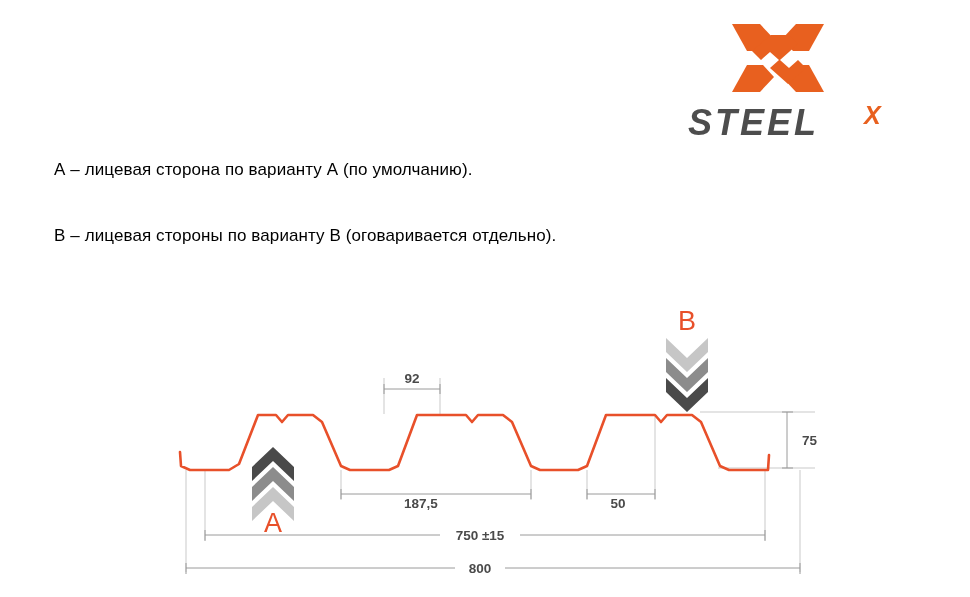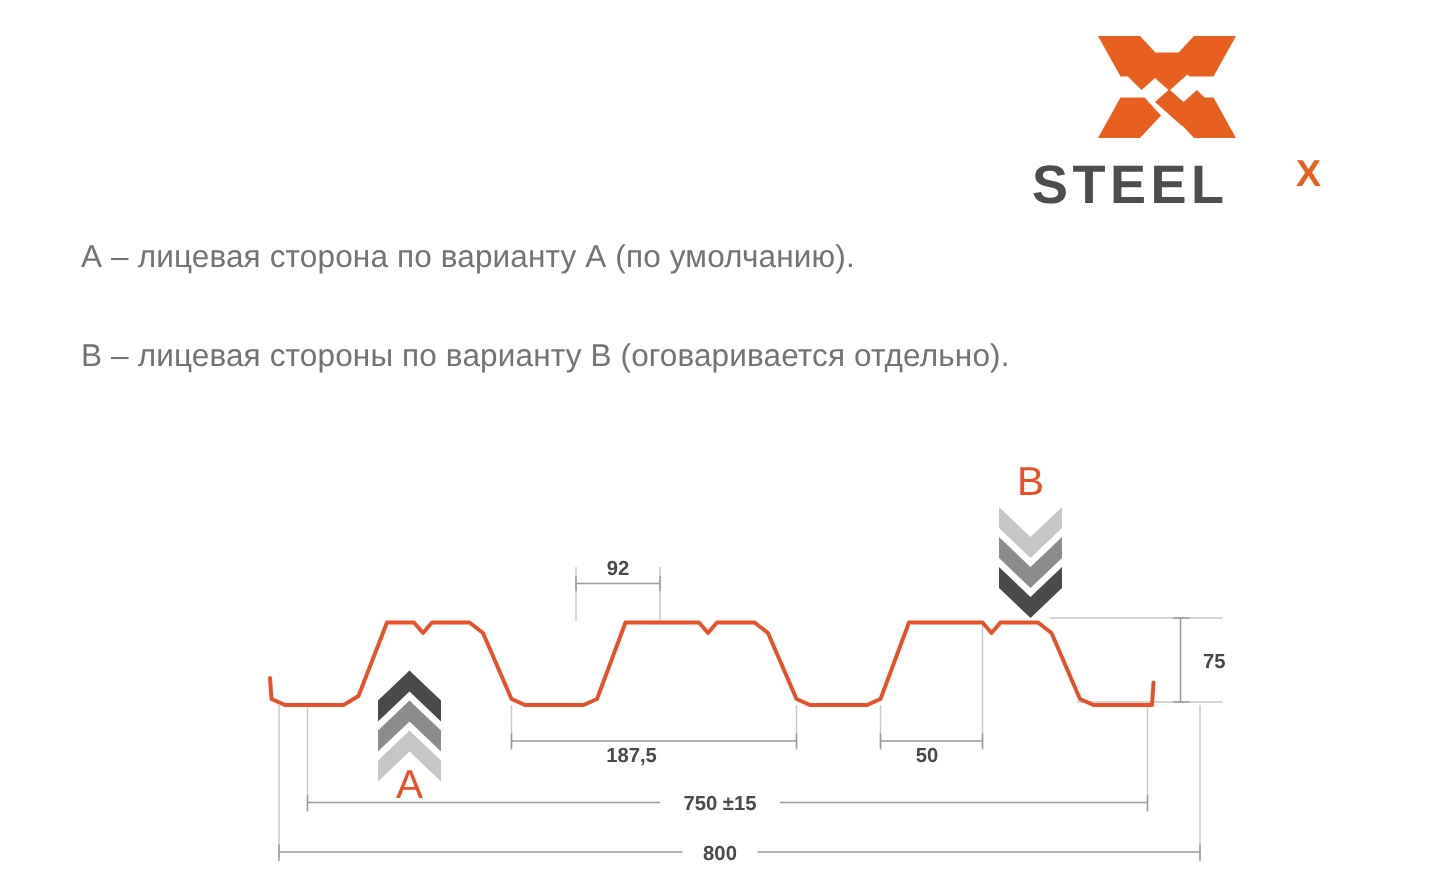--- a/index.html
+++ b/index.html
@@ -15,42 +15,43 @@
     font-family: "Liberation Sans", sans-serif;
   }
 
   
   #logo-block {
     position: absolute;
     left: 688px;
     top: 18px;
     width: 230px;
     height: 125px;
+    font-style: italic;
   }
   #logo-mark {
     position: absolute;
     left: 42px;
     top: 0px;
     width: 96px;
     height: 80px;
   }
   #logo-wordmark {
     position: absolute;
     left: 0px;
     top: 84px;
     width: 230px;
     height: 42px;
   }
 
   
   .note-line {
     position: absolute;
     left: 54px;
-    color: #737373;
-    font-size: 21px;
+    color: #000000;
+    font-size: 17px;
     font-family: "Liberation Sans", sans-serif;
     white-space: nowrap;
     letter-spacing: 0.1px;
   }
   #note-a { top: 160px; }
   #note-b { top: 226px; }
 
   
   #drawing {
     position: absolute;

